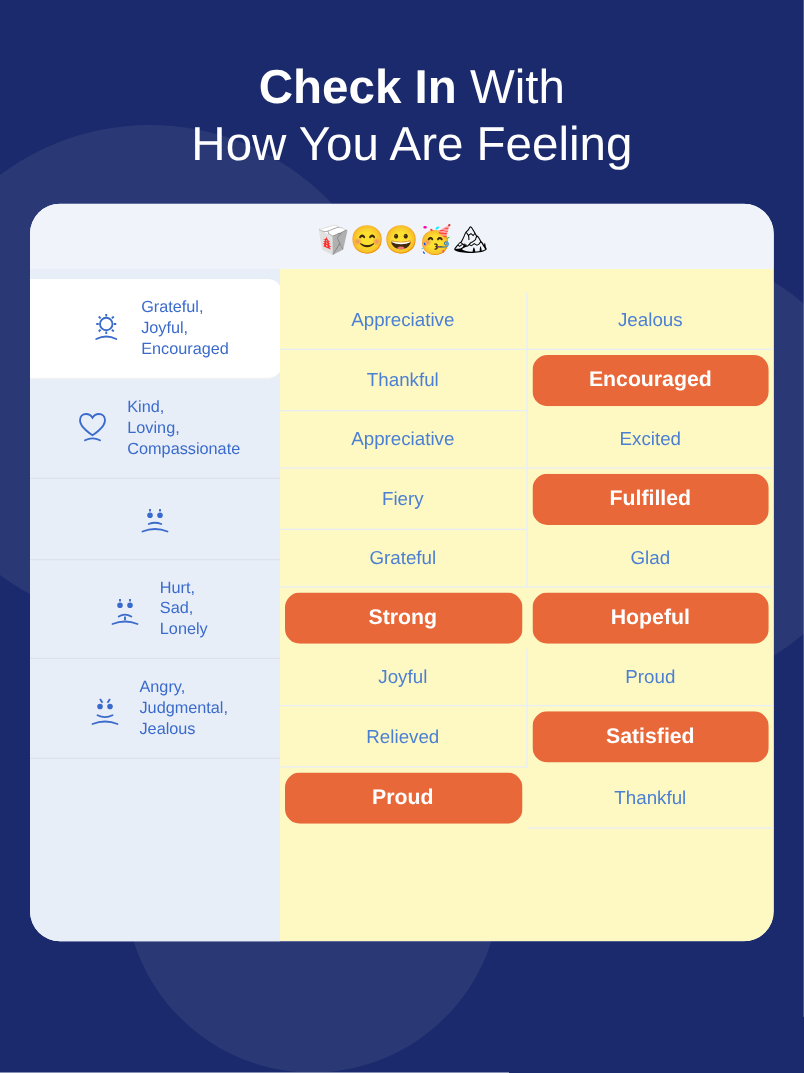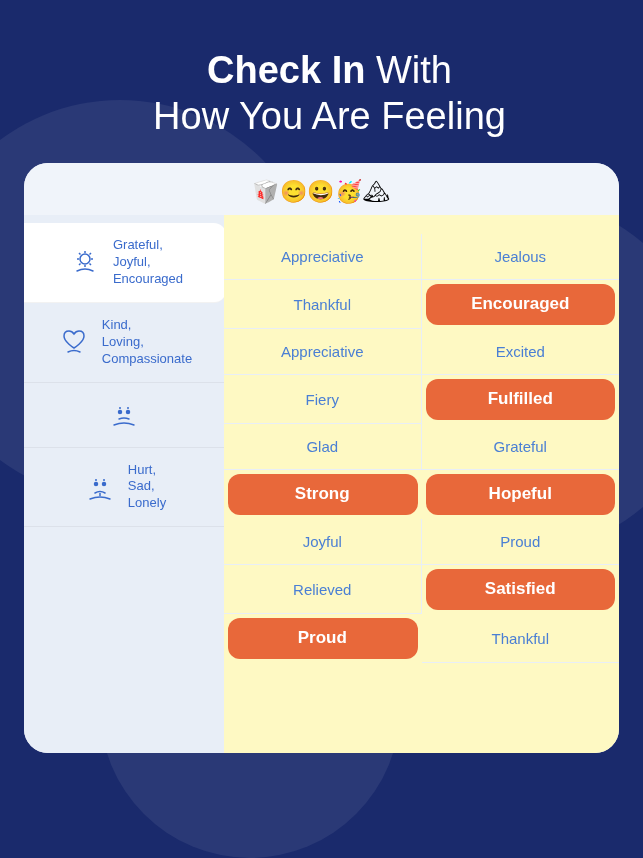--- a/index.html
+++ b/index.html
@@ -238,20 +238,33 @@
             <circle cx="12" cy="13" r="1.5" fill="#3a6bcc"></circle>
             <circle cx="20" cy="13" r="1.5" fill="#3a6bcc"></circle>
             <path d="M11 22 Q16 19 21 22" stroke-linecap="round"></path>
             <line x1="16" y1="22" x2="16" y2="25"></line>
             <path d="M6 28 Q16 24 26 28" stroke-linecap="round"></path>
           </svg>
         </div>
         <div class="sidebar-label">Hurt,<br>Sad,<br>Lonely</div>
       </div>
 
+      <div class="sidebar-item">
+        <div class="sidebar-icon">
+          <svg viewBox="0 0 32 32">
+            <line x1="12" y1="8" x2="14" y2="11"></line>
+            <line x1="20" y1="8" x2="18" y2="11"></line>
+            <circle cx="12" cy="14" r="1.5" fill="#3a6bcc"></circle>
+            <circle cx="20" cy="14" r="1.5" fill="#3a6bcc"></circle>
+            <path d="M10 21 Q16 24 22 21" stroke-linecap="round"></path>
+            <path d="M6 28 Q16 24 26 28" stroke-linecap="round"></path>
+          </svg>
+        </div>
+        <div class="sidebar-label">Angry,<br>Judgmental,<br>Jealous</div>
+      </div>
 
     </div>
 
     <div class="feelings-grid" id="feelings-grid">
     <div class="feeling-item">
           <span class="feeling-label">Appreciative</span>
         </div>
         <div class="feeling-item">
           <span class="feeling-label">Jealous</span>
         </div>
@@ -267,25 +280,25 @@
         <div class="feeling-item">
           <span class="feeling-label">Excited</span>
         </div>
         <div class="feeling-item">
           <span class="feeling-label">Fiery</span>
         </div>
         <div class="feeling-item selected">
           <span class="feeling-label">Fulfilled</span>
         </div>
         <div class="feeling-item">
+          <span class="feeling-label">Grateful</span>
+        </div>
+        <div class="feeling-item">
           <span class="feeling-label">Glad</span>
         </div>
-        <div class="feeling-item">
-          <span class="feeling-label">Grateful</span>
-        </div>
         <div class="feeling-item selected">
           <span class="feeling-label">Strong</span>
         </div>
         <div class="feeling-item selected">
           <span class="feeling-label">Hopeful</span>
         </div>
         <div class="feeling-item">
           <span class="feeling-label">Joyful</span>
         </div>
         <div class="feeling-item">

